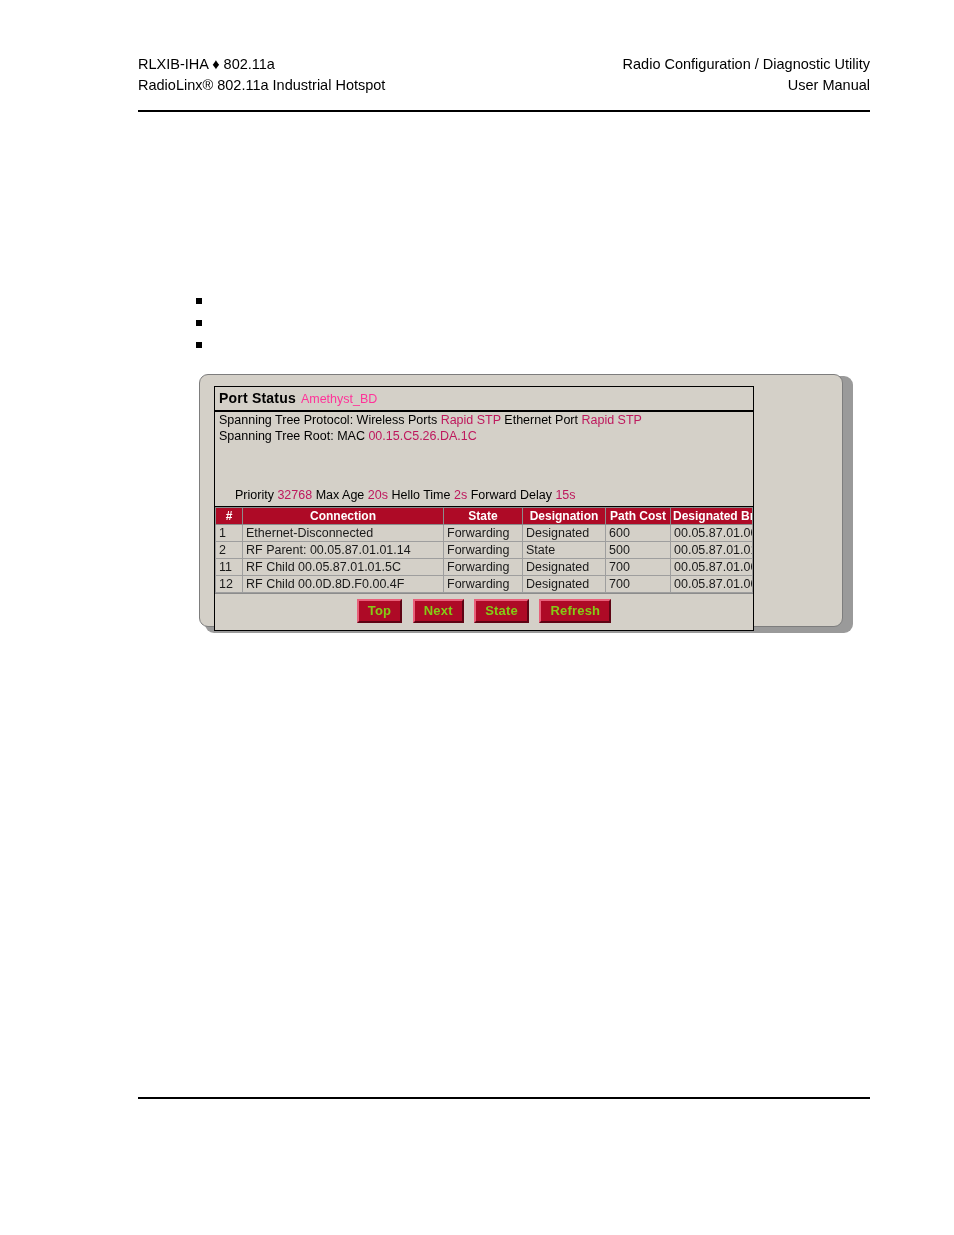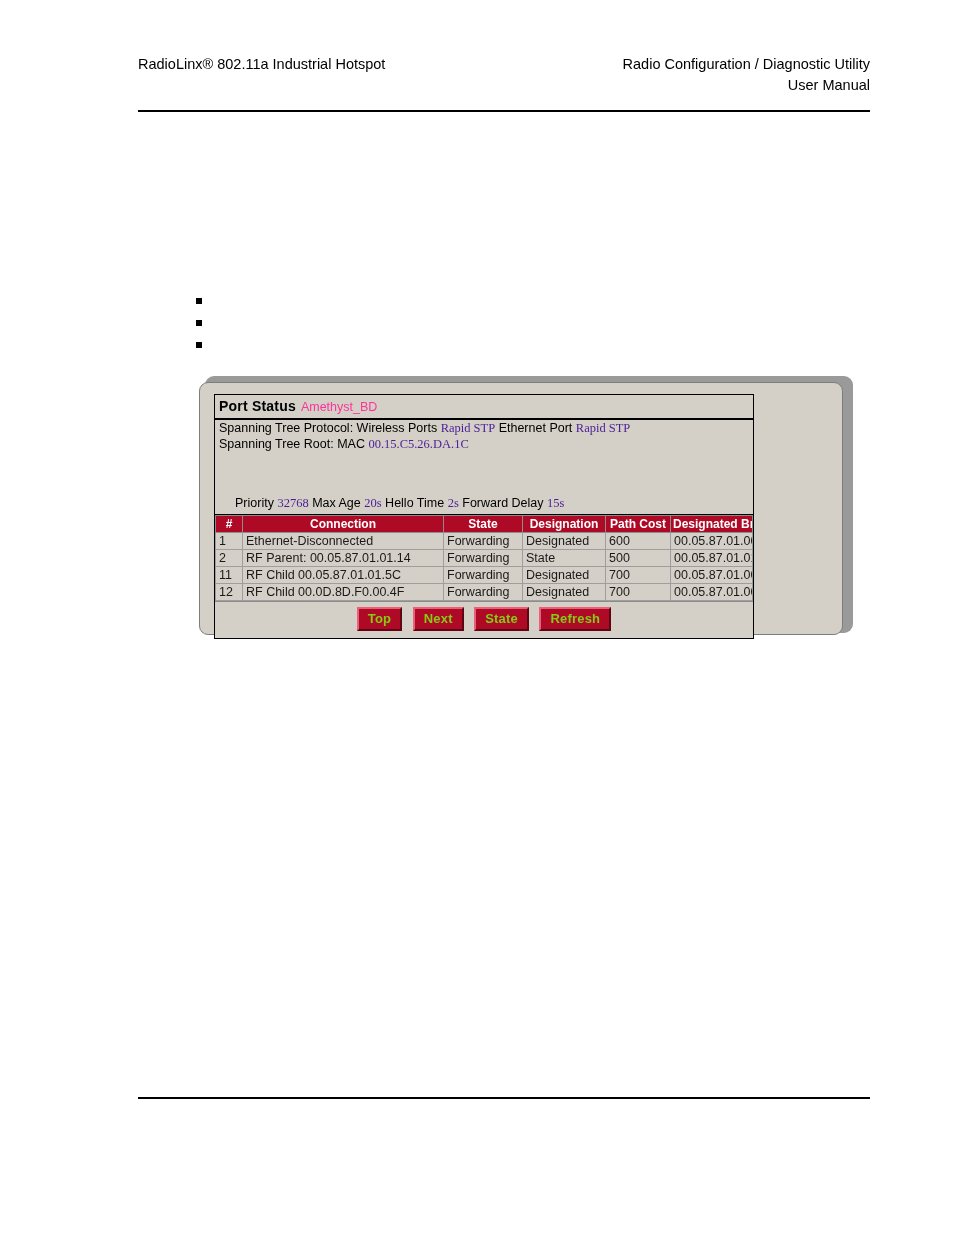--- a/index.html
+++ b/index.html
@@ -84,21 +84,21 @@
     left: 6px;
     top: 6px;
     width: 648px;
     height: 257px;
     background: #9a9a9a;
     border-radius: 9px;
   }
   .fig-panel {
     position: absolute;
     left: 0;
-    top: 12px;
+    top: 4px;
     width: 644px;
     height: 253px;
     background: #d4d0c8;
     border: 1px solid #7d7d7d;
     border-radius: 9px;
     box-sizing: border-box;
   }
 
   .app-window {
     position: absolute;
@@ -133,21 +133,21 @@
     padding: 1px 4px 2px 4px;
     background: #d4d0c8;
     border-bottom: 1px solid #000000;
   }
   .info-line {
     font-size: 12.5px;
     line-height: 15.5px;
     white-space: nowrap;
   }
   .info-line.indent { padding-left: 16px; margin-top: 44px; }
-  .val { color: #4c1d95; font-family: Liberation Serif, serif; }
+  .val { color: #be185d; }
 
   
   .stp-table {
     border-collapse: collapse;
     width: 100%;
     table-layout: fixed;
     background: #d4d0c8;
   }
   .stp-table th {
     background: #ae0a26;
@@ -198,20 +198,21 @@
     border-bottom: 2px solid #5e0414;
     cursor: pointer;
     letter-spacing: 0.2px;
   }
 </style>
 </head>
 <body>
 
 <div class="page-header">
   <div class="hdr-col left">
+    <div class="hdr-line">RLXIB-IHA ♦ 802.11a</div>
     <div class="hdr-line">RadioLinx® 802.11a Industrial Hotspot</div>
   </div>
   <div class="hdr-col right">
     <div class="hdr-line">Radio Configuration / Diagnostic Utility</div>
     <div class="hdr-line">User Manual</div>
   </div>
 </div>
 <div class="hdr-rule"></div>
 
 <div class="bullet-list">

